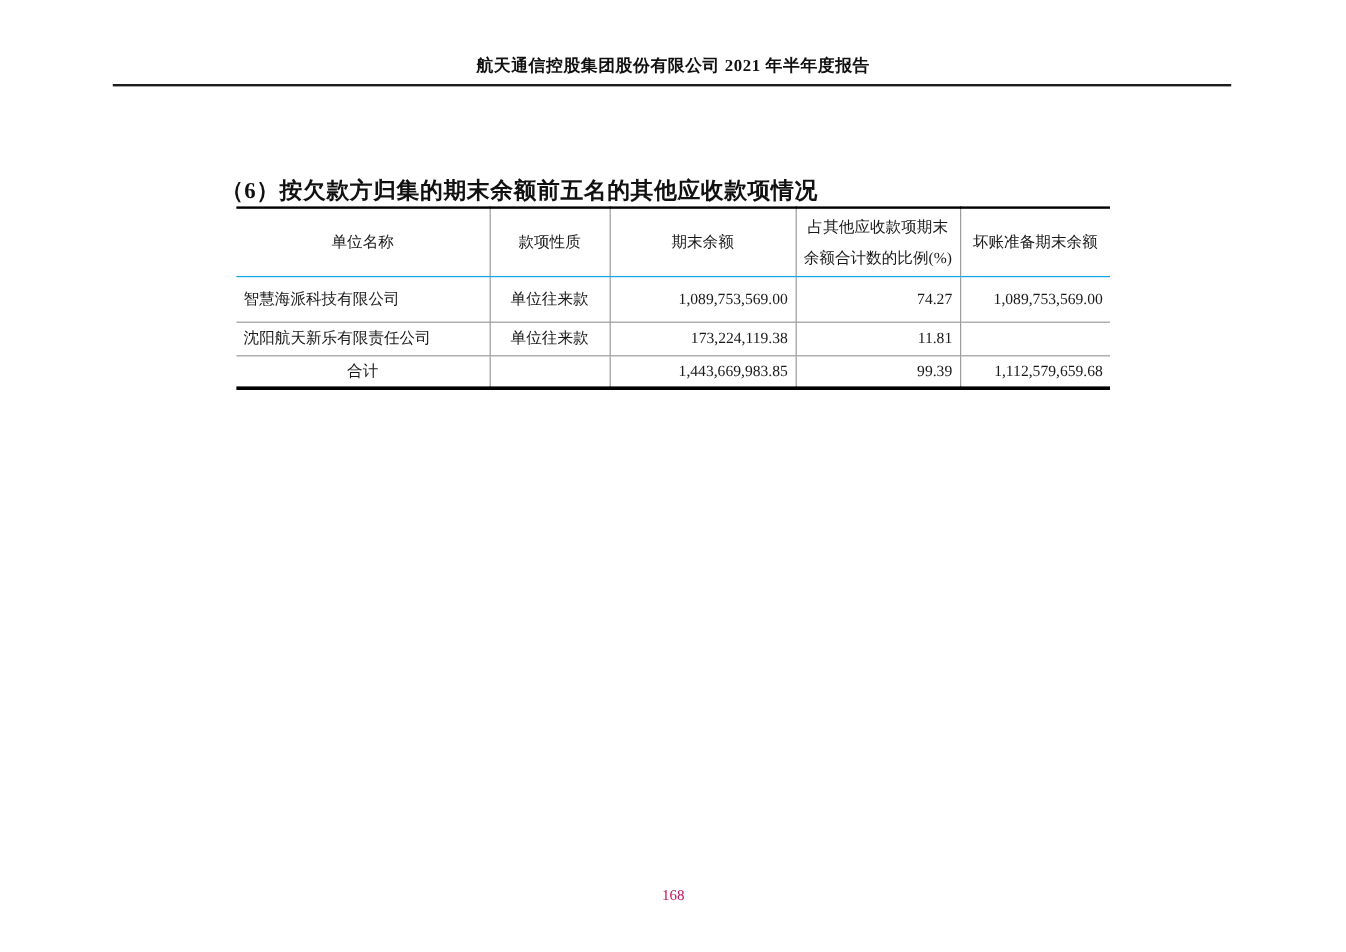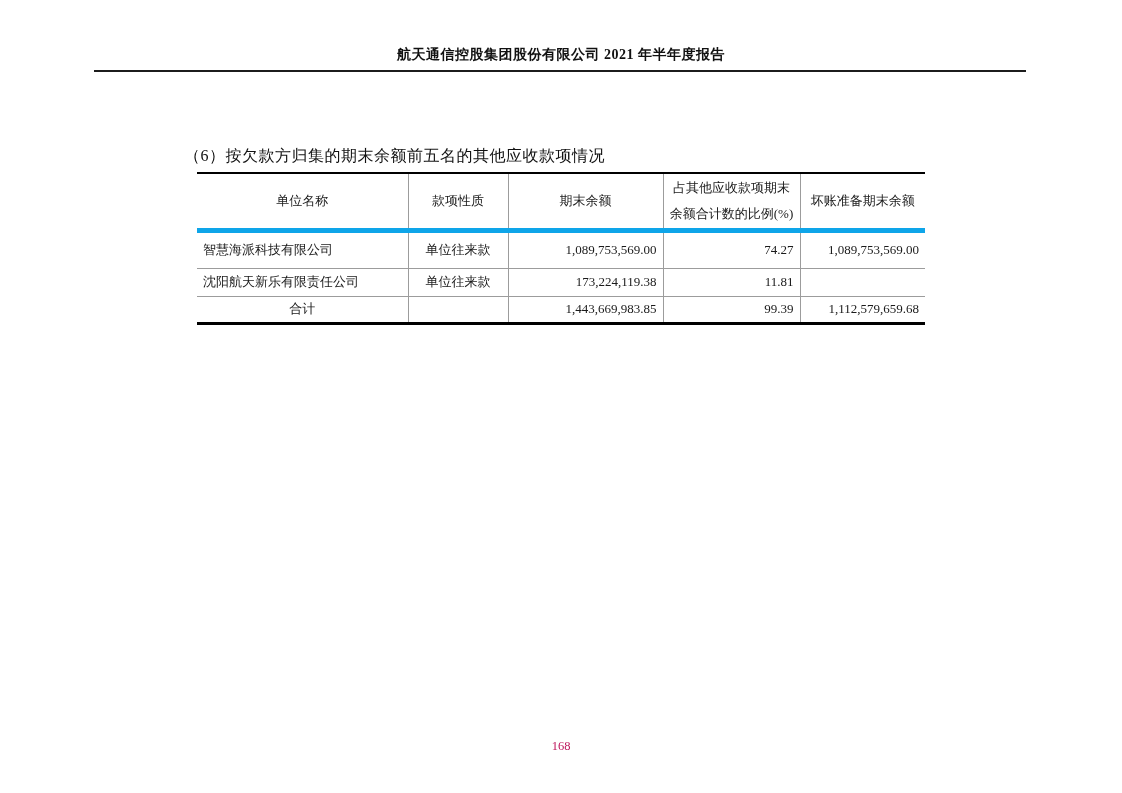--- a/index.html
+++ b/index.html
@@ -19,21 +19,21 @@
     letter-spacing: 0.5px;
     color: #111;
   }
   .doc-header-rule {
     position: absolute; top: 70px; left: 94px; width: 932px; height: 2px;
     background: #1c1c1c;
   }
 
   .section-title {
     position: absolute; top: 146px; left: 184px;
-    font-size: 16px; font-weight: normal;
+    font-size: 19px; font-weight: bold;
     color: #111;
     letter-spacing: 0.5px;
   }
 
   .report-table {
     position: absolute; top: 172px; left: 197px;
     width: 728px;
     border-collapse: collapse;
     table-layout: fixed;
     border-top: 2px solid #000;
@@ -43,21 +43,21 @@
   }
   .report-table th, .report-table td {
     font-weight: normal;
     vertical-align: middle;
     padding: 0 6px;
     overflow: hidden;
   }
   .report-table th { text-align: center; line-height: 26px; }
   .report-table .col-sep { border-right: 1px solid #9c9c9c; }
   .report-table tr.hrow { height: 57px; }
-  .report-table tr.hrow th { border-bottom: 5px solid #0ea5e9; }
+  .report-table tr.hrow th { border-bottom: 1px solid #0ea5e9; }
   .report-table tr.r1 { height: 38px; }
   .report-table tr.rn { height: 28px; }
   .report-table tr.r1 td, .report-table tr.rn td { border-bottom: 1px solid #9c9c9c; }
   .report-table tr.trow { height: 27px; }
   .td-left  { text-align: left;  padding-left: 9px; margin-top: 20px; }
   .td-center{ text-align: center; margin-left: 12px; }
   .td-right { text-align: right; padding-right: 7px; margin-left: 48px; }
 
   .page-number {
     position: absolute; top: 739px; left: 0; width: 1122px;

